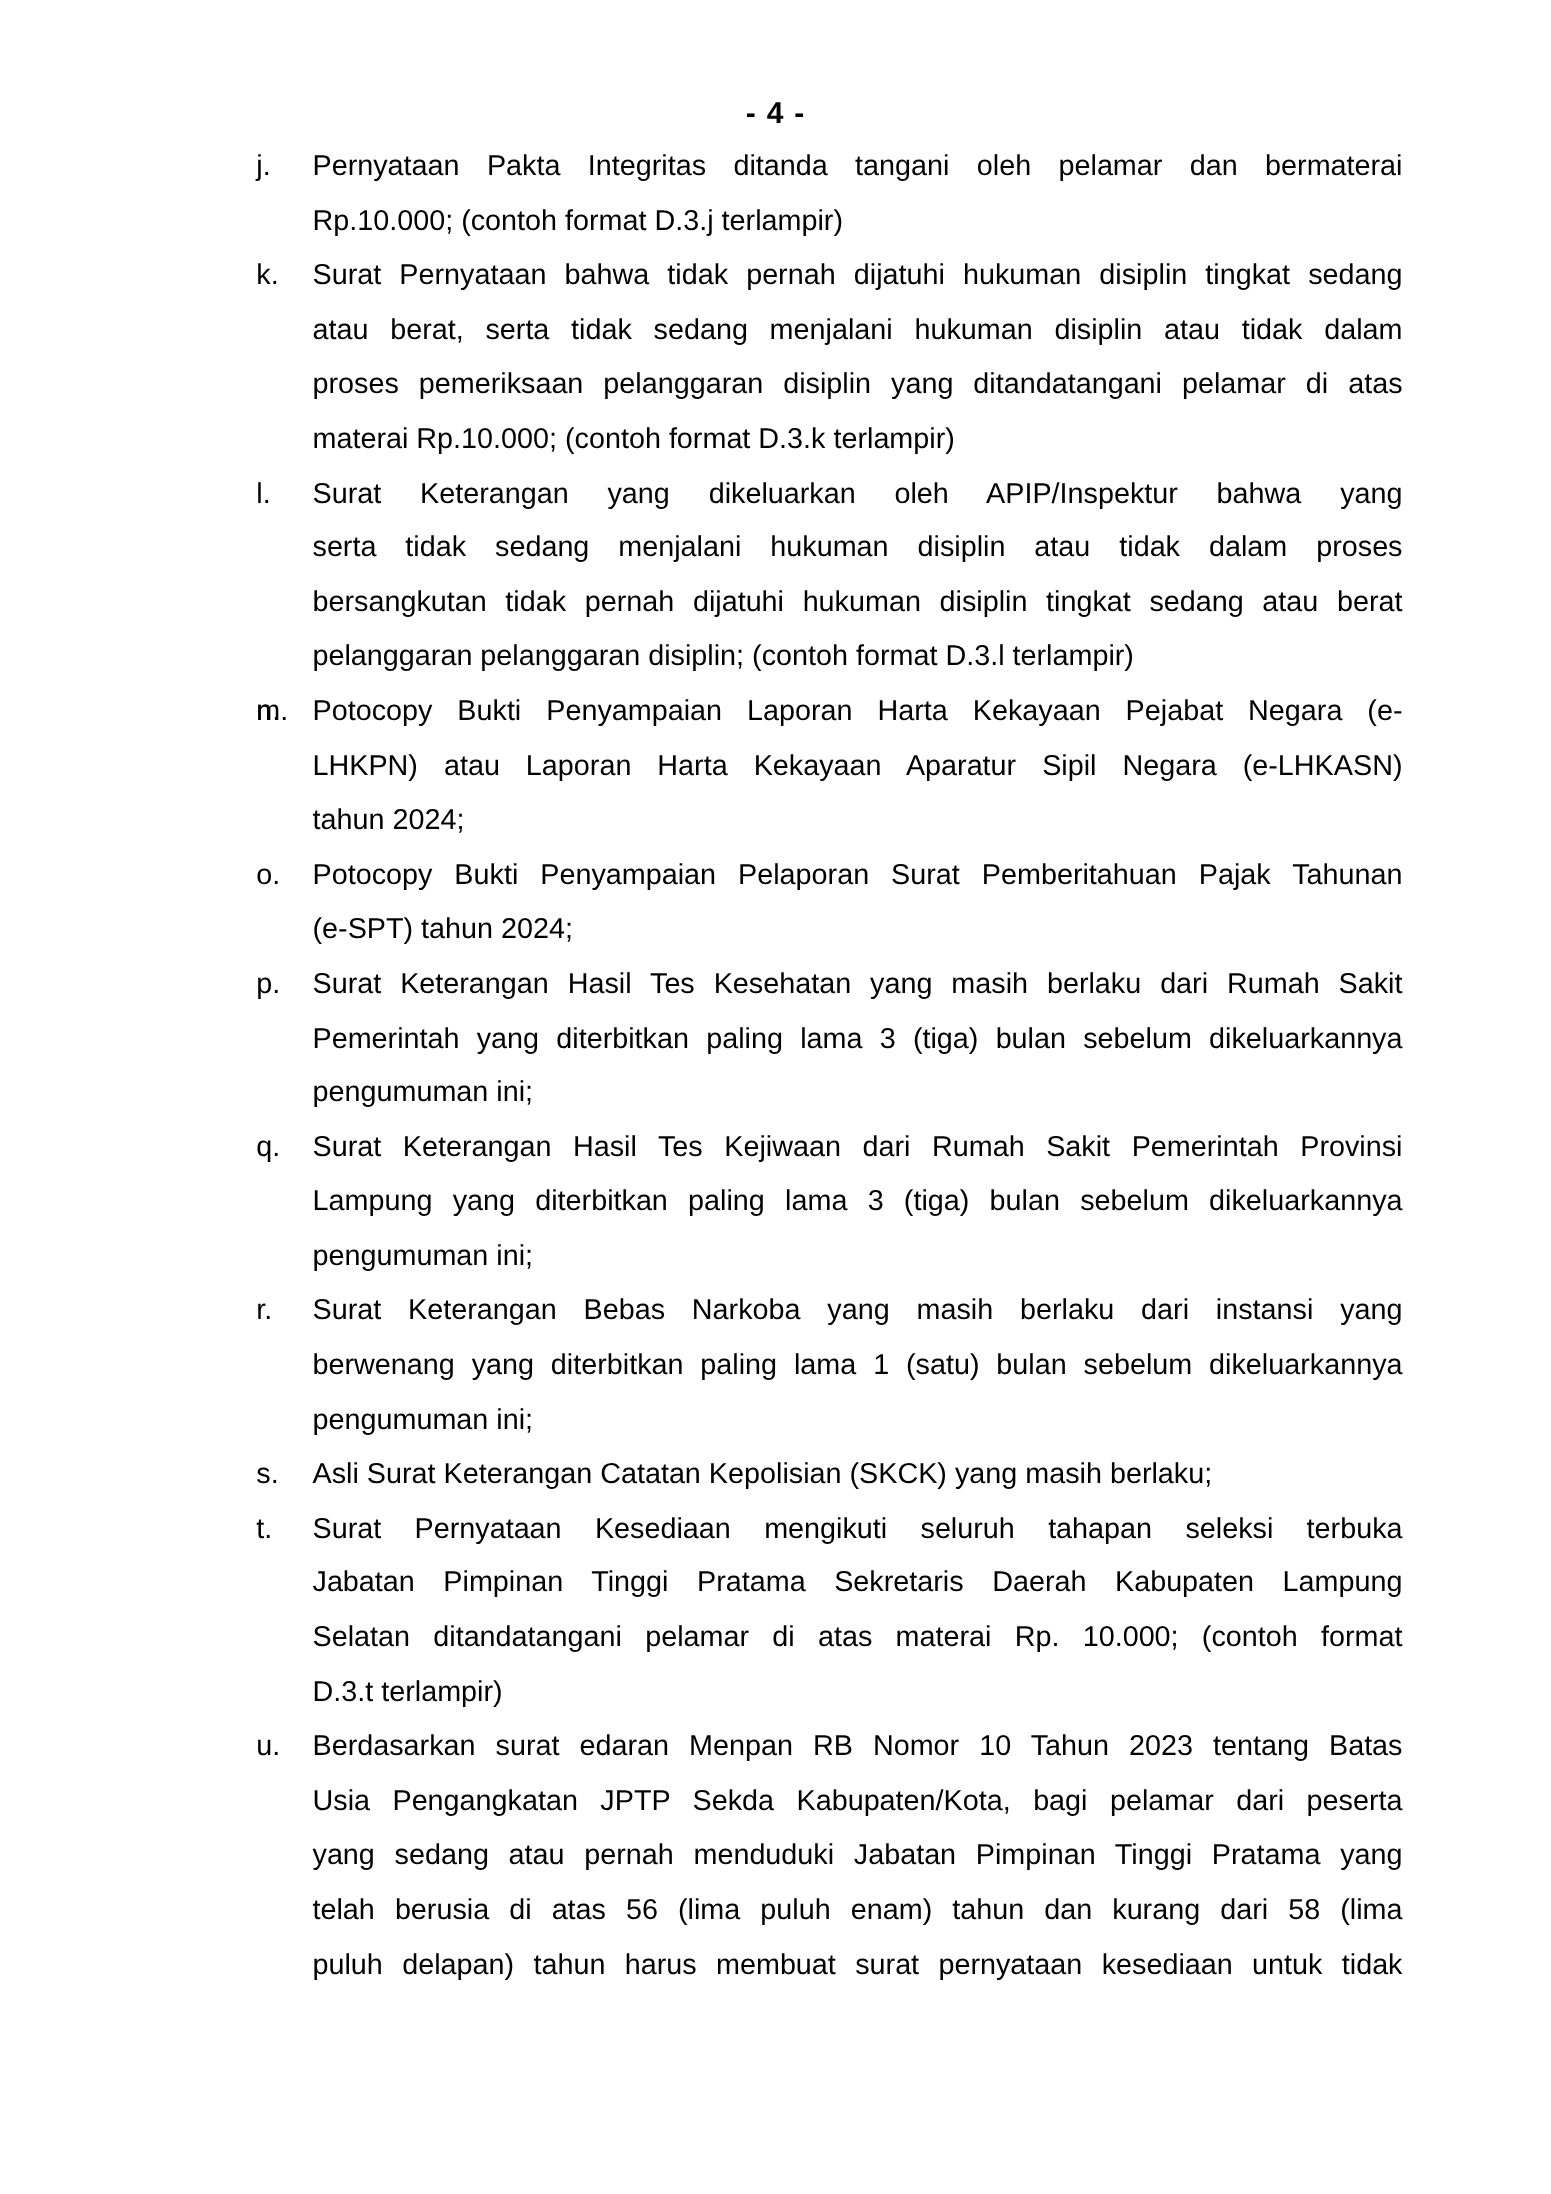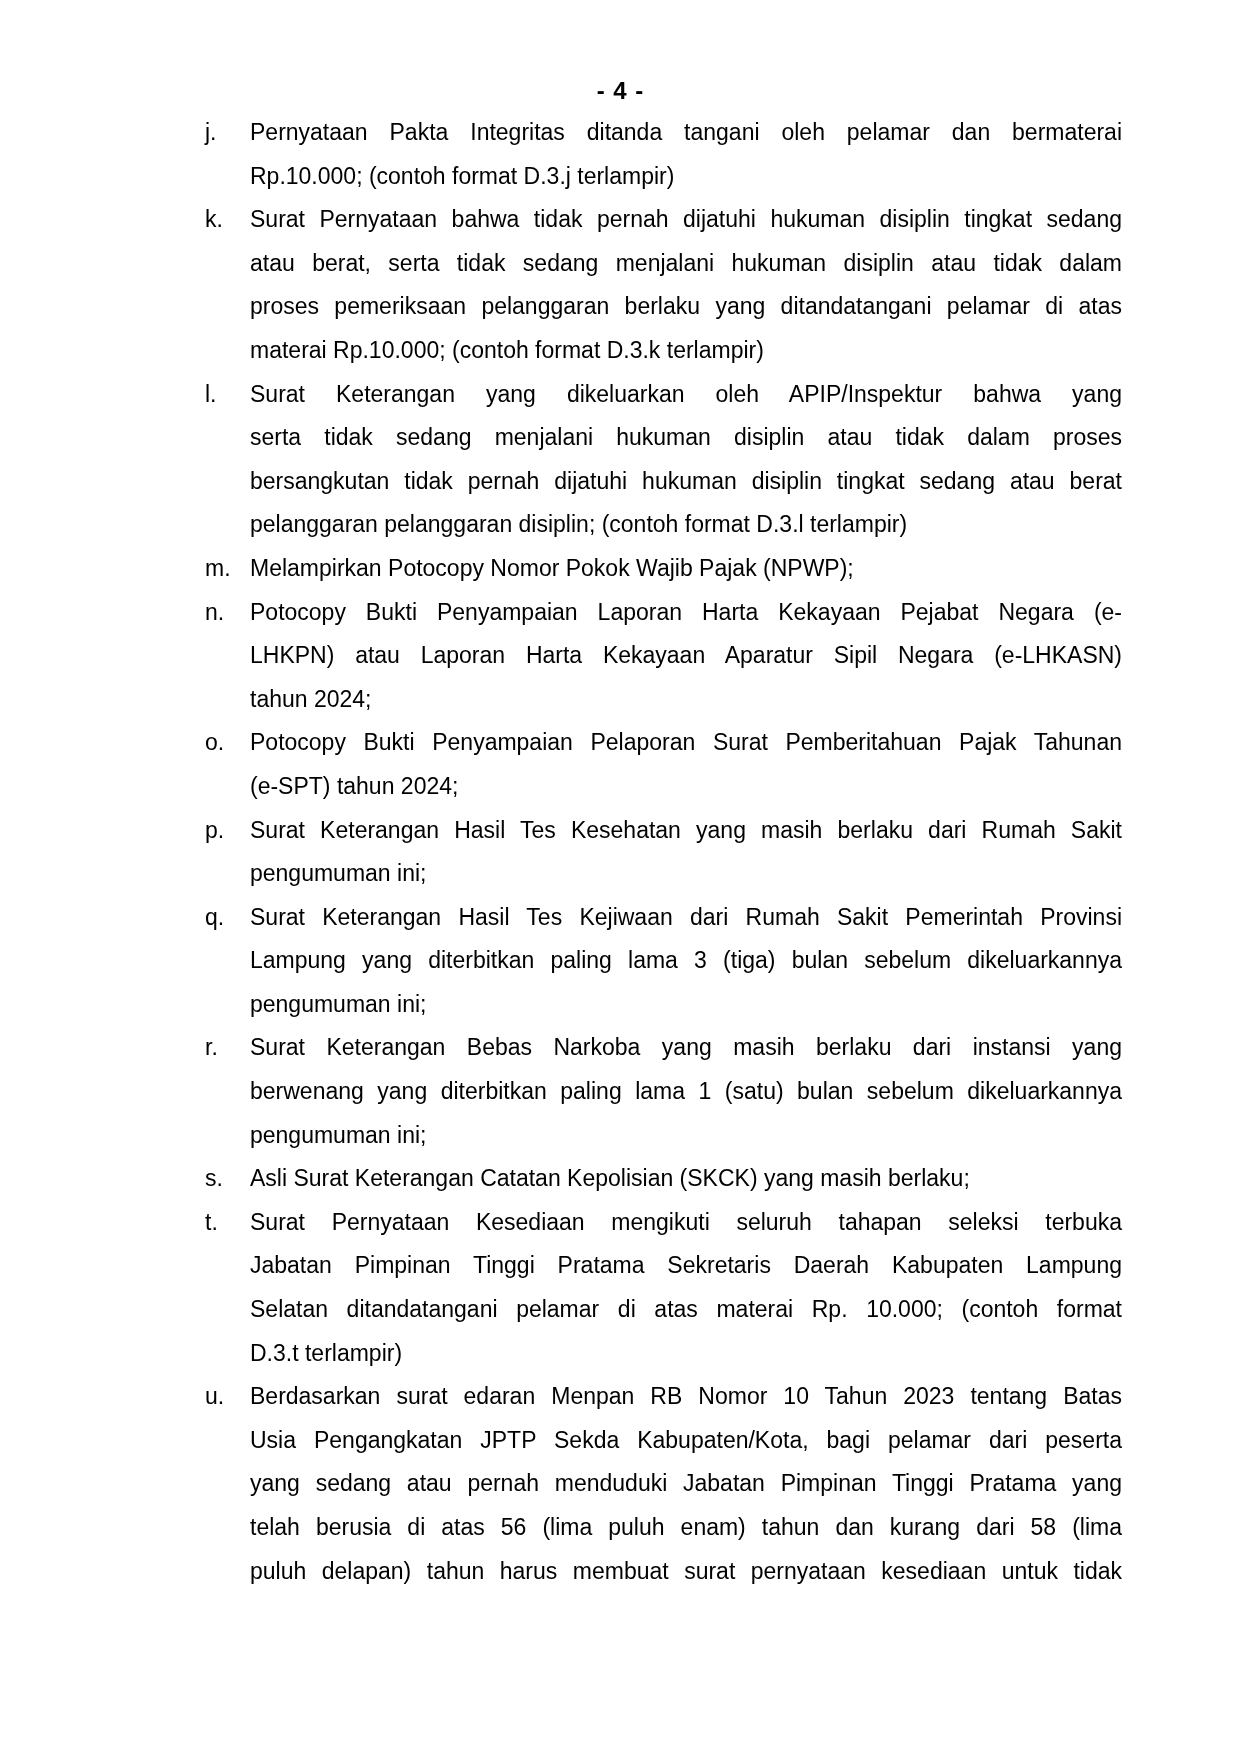--- a/index.html
+++ b/index.html
@@ -61,58 +61,56 @@
         <div class="text">
           <div class="line">Pernyataan Pakta Integritas ditanda tangani oleh pelamar dan bermaterai</div>
           <div class="line last">Rp.10.000; (contoh format D.3.j terlampir)</div>
         </div>
       </div>
       <div class="item">
         <span class="marker">k.</span>
         <div class="text">
           <div class="line">Surat Pernyataan bahwa tidak pernah dijatuhi hukuman disiplin tingkat sedang</div>
           <div class="line">atau berat, serta tidak sedang menjalani hukuman disiplin atau tidak dalam</div>
-          <div class="line">proses pemeriksaan pelanggaran berlaku yang ditandatangani pelamar di atas</div>
+          <div class="line">proses pemeriksaan pelanggaran disiplin yang ditandatangani pelamar di atas</div>
           <div class="line last">materai Rp.10.000; (contoh format D.3.k terlampir)</div>
         </div>
       </div>
       <div class="item">
         <span class="marker">l.</span>
         <div class="text">
           <div class="line">Surat Keterangan yang dikeluarkan oleh APIP/Inspektur bahwa yang</div>
           <div class="line">serta tidak sedang menjalani hukuman disiplin atau tidak dalam proses</div>
           <div class="line">bersangkutan tidak pernah dijatuhi hukuman disiplin tingkat sedang atau berat</div>
           <div class="line last">pelanggaran pelanggaran disiplin; (contoh format D.3.l terlampir)</div>
         </div>
       </div>
       <div class="item">
         <span class="marker">m.</span>
-        <div class="text">
-          <div class="line last">Melampirkan Potocopy Nomor Pokok Wajib Pajak (NPWP);</div>
-        </div>
       </div>
       <div class="item">
         <span class="marker">n.</span>
         <div class="text">
           <div class="line">Potocopy Bukti Penyampaian Laporan Harta Kekayaan Pejabat Negara (e-</div>
           <div class="line">LHKPN) atau Laporan Harta Kekayaan Aparatur Sipil Negara (e-LHKASN)</div>
           <div class="line last">tahun 2024;</div>
         </div>
       </div>
       <div class="item">
         <span class="marker">o.</span>
         <div class="text">
           <div class="line">Potocopy Bukti Penyampaian Pelaporan Surat Pemberitahuan Pajak Tahunan</div>
           <div class="line last">(e-SPT) tahun 2024;</div>
         </div>
       </div>
       <div class="item">
         <span class="marker">p.</span>
         <div class="text">
           <div class="line">Surat Keterangan Hasil Tes Kesehatan yang masih berlaku dari Rumah Sakit</div>
+          <div class="line">Pemerintah yang diterbitkan paling lama 3 (tiga) bulan sebelum dikeluarkannya</div>
           <div class="line last">pengumuman ini;</div>
         </div>
       </div>
       <div class="item">
         <span class="marker">q.</span>
         <div class="text">
           <div class="line">Surat Keterangan Hasil Tes Kejiwaan dari Rumah Sakit Pemerintah Provinsi</div>
           <div class="line">Lampung yang diterbitkan paling lama 3 (tiga) bulan sebelum dikeluarkannya</div>
           <div class="line last">pengumuman ini;</div>
         </div>

